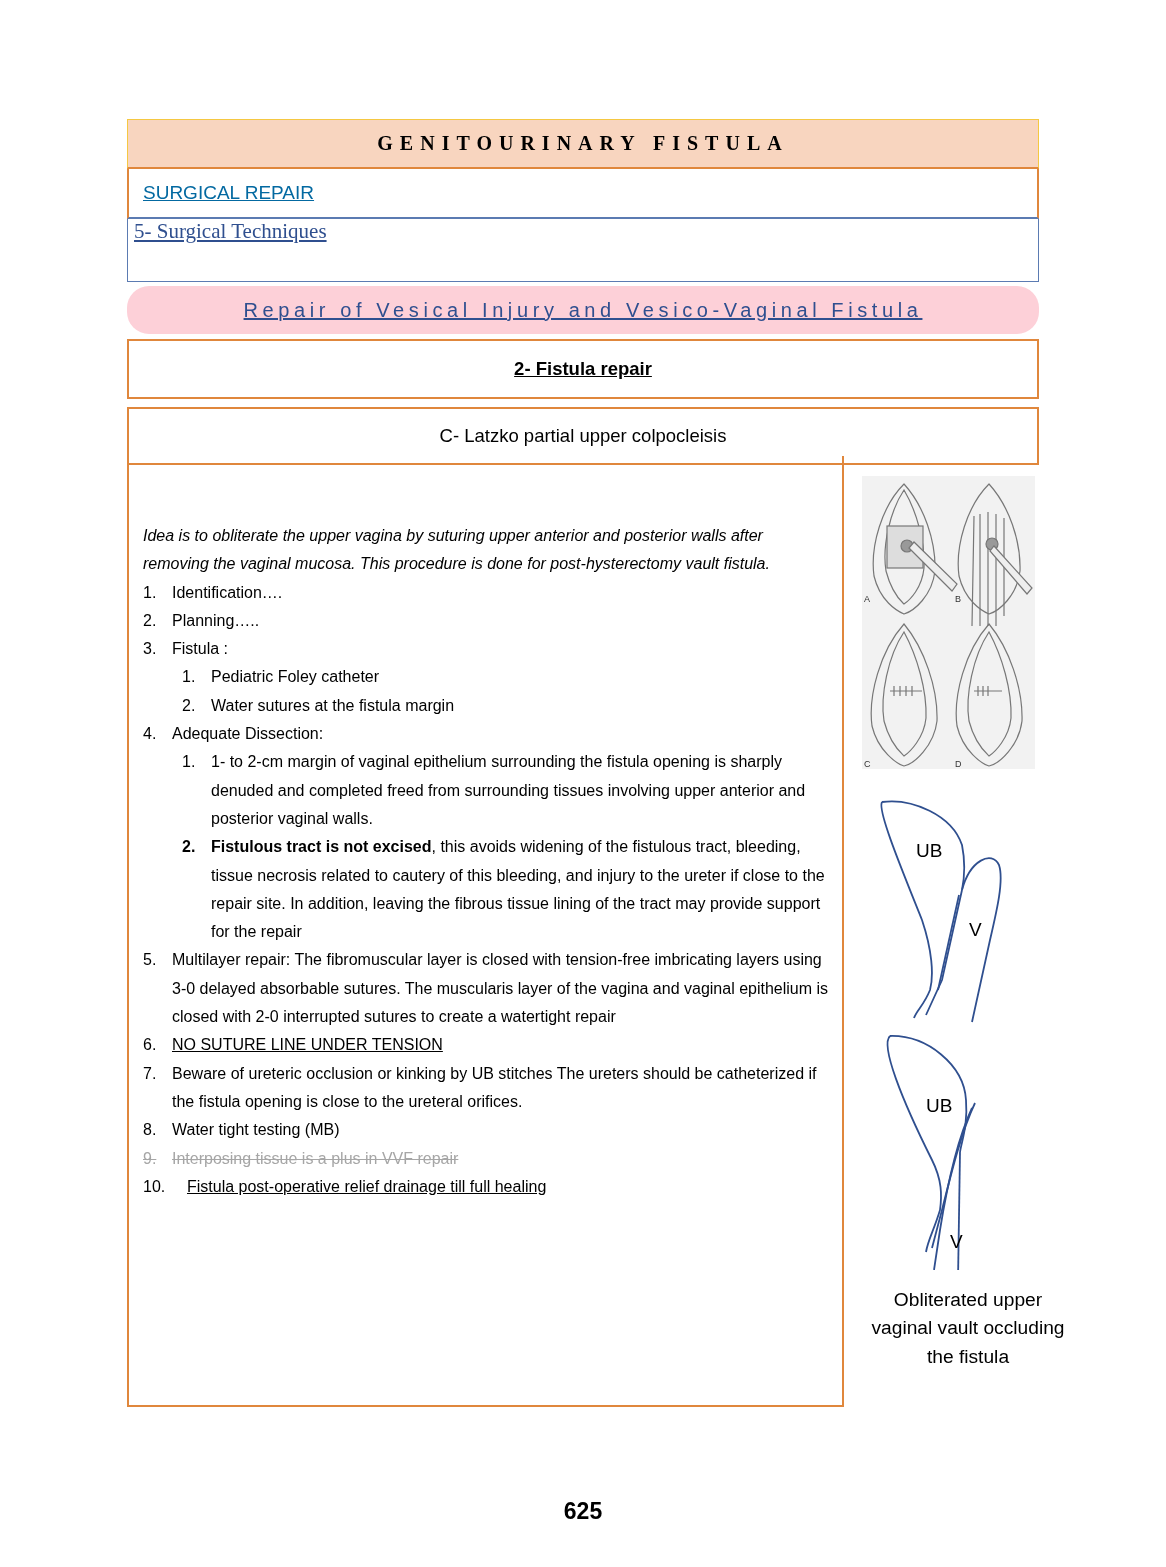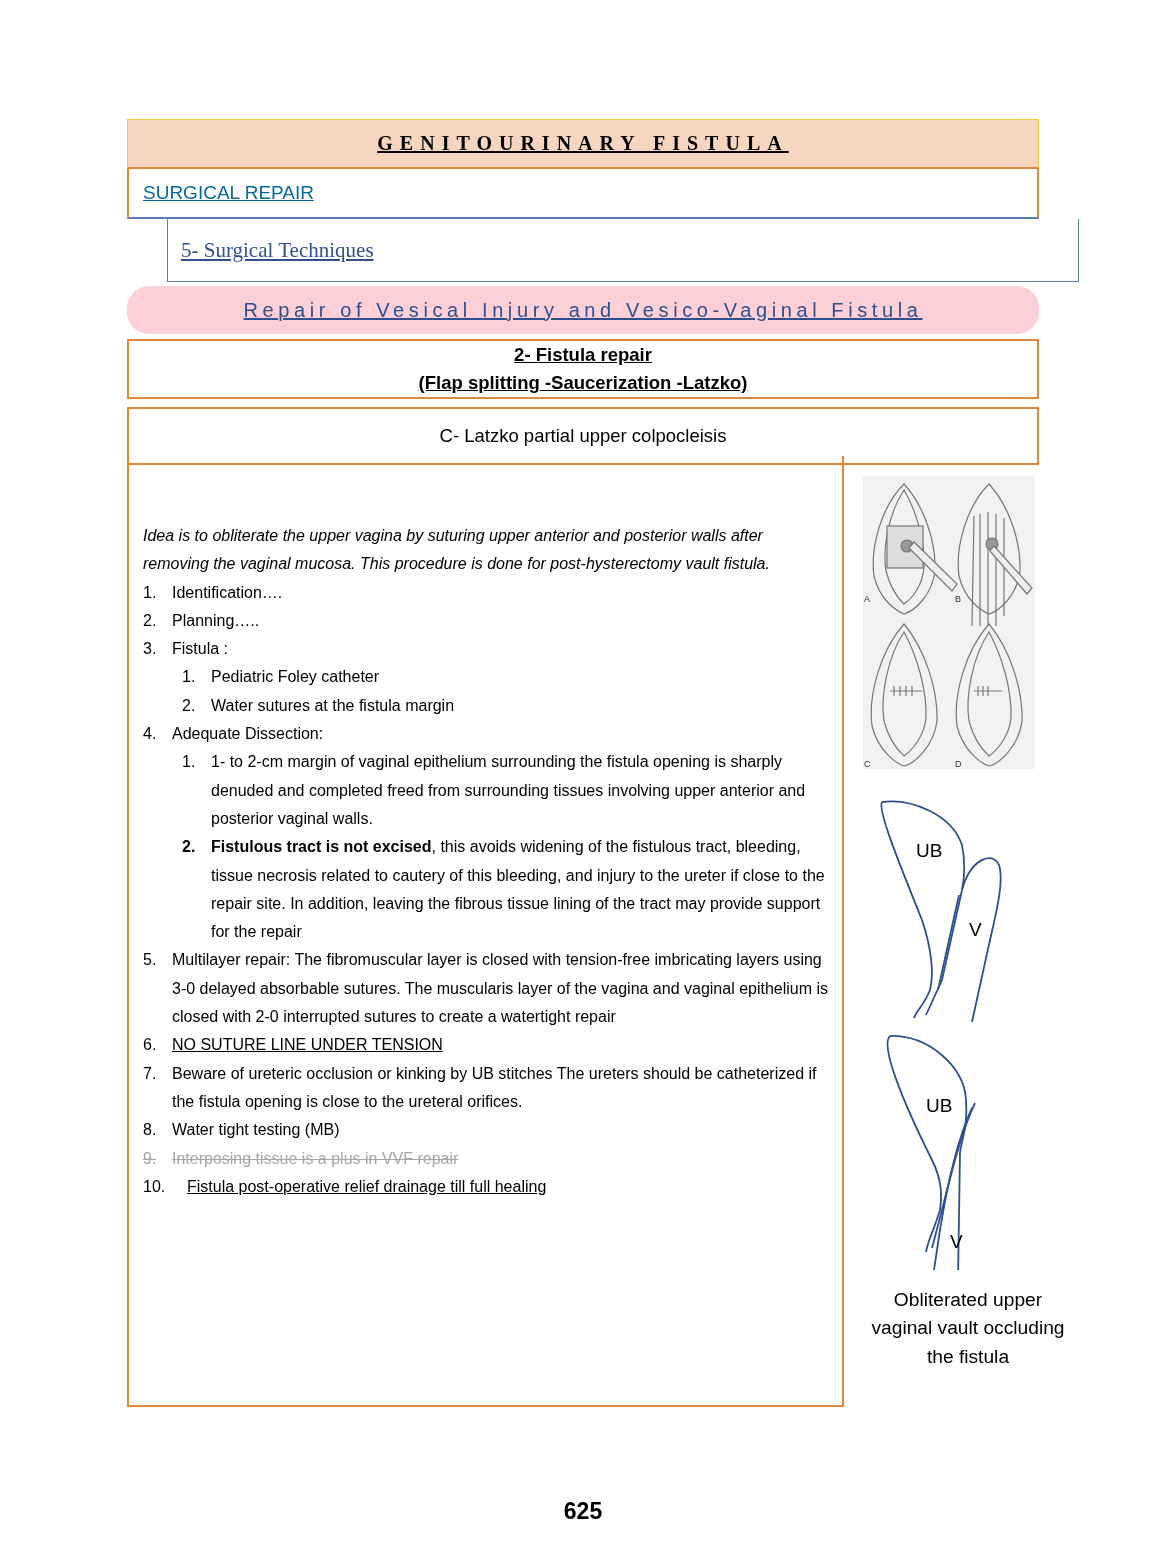--- a/index.html
+++ b/index.html
@@ -4,30 +4,30 @@
 <style>
   html, body { margin: 0; padding: 0; background: #ffffff; }
   body { width: 1166px; height: 1567px; position: relative; overflow: hidden;
          font-family: "Liberation Sans", sans-serif; color: #000; }
   .abs { position: absolute; box-sizing: border-box; }
 
   .hdr { left: 127px; top: 119px; width: 912px; height: 50px; background: #f8d5bf;
          border: 1px solid #f5c842; border-bottom: 2px solid #e0873c;
          display: flex; align-items: center; justify-content: center; }
   .hdr span { font-family: "Liberation Serif", serif; font-size: 20px; font-weight: bold;
-              letter-spacing: 7px; text-decoration: underline; text-decoration-thickness: 2px; }
+              letter-spacing: 7px; text-decoration-thickness: 2px; }
 
   .surg { left: 127px; top: 169px; width: 912px; height: 50px;
           border-left: 2px solid #e0873c; border-right: 2px solid #e0873c; border-bottom: 2px solid #5b7bb2;
           display: flex; align-items: center; padding-left: 14px; }
   .surg span { font-size: 19px; color: #0369a1; text-decoration: underline; }
 
   .tech { left: 127px; top: 219px; width: 912px; height: 63px;
           border-left: 1px solid #5b7bb2; border-right: 1px solid #5b7bb2; border-bottom: 1px solid #5b7bb2;
-          display: flex; align-items: center; padding-left: 13px; margin-left: 40px; }
+          display: flex; padding-left: 6px; }
   .tech span { font-family: "Liberation Serif", serif; font-size: 21px; color: #2f4f8f; text-decoration: underline; }
 
   .pink { left: 127px; top: 286px; width: 912px; height: 48px; background: #fdd0d8;
           display: flex; align-items: center; justify-content: center; border-radius: 22px; }
   .pink span { font-size: 20px; color: #2f4f8f; letter-spacing: 4.6px; text-decoration: underline; }
 
   .sub { left: 127px; top: 339px; width: 912px; height: 60px; border: 2px solid #e0873c;
          display: flex; flex-direction: column; align-items: center; justify-content: center; }
   .sub span { font-size: 18.5px; font-weight: bold; text-decoration: underline; line-height: 28px; }
 
@@ -66,21 +66,20 @@
   <span>SURGICAL REPAIR</span>
 </div>
 <div class="abs tech">
   <span>5- Surgical Techniques</span>
 </div>
 <div class="abs pink">
   <span>Repair of Vesical Injury and Vesico-Vaginal Fistula</span>
 </div>
 <div class="abs sub">
   <span>2- Fistula repair</span>
-  <span>(Flap splitting -Saucerization -Latzko)</span>
 </div>
 <div class="abs sub2">
   <span>C- Latzko partial upper colpocleisis</span>
 </div>
 
 <div class="abs mainbox"></div>
 
 <div class="abs content">
   <p class="intro">Idea is to obliterate the upper vagina by suturing upper anterior and posterior walls after removing the vaginal mucosa. This procedure is done for post-hysterectomy vault fistula.</p>
 

